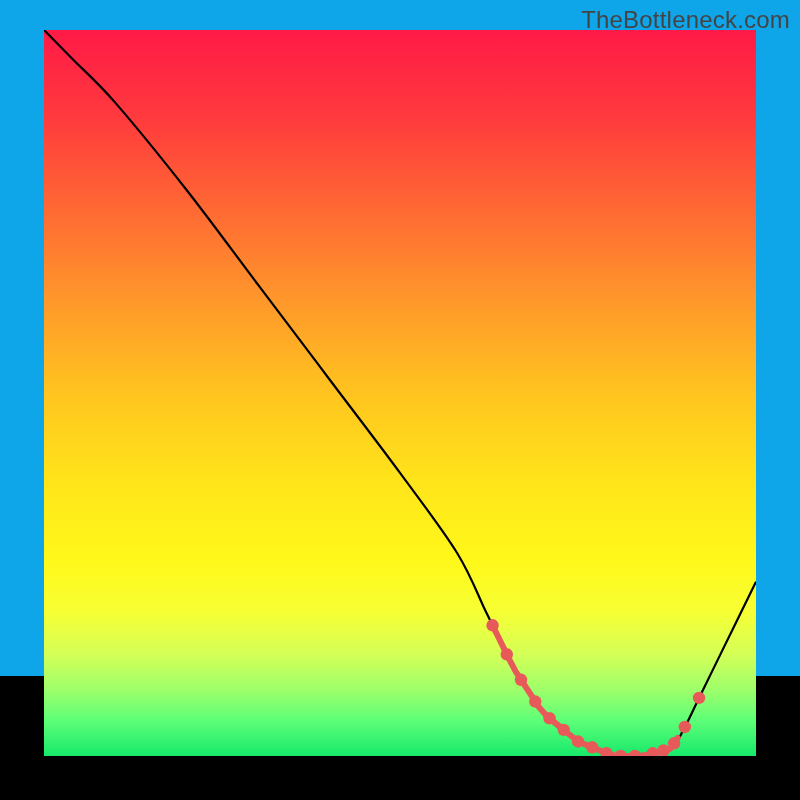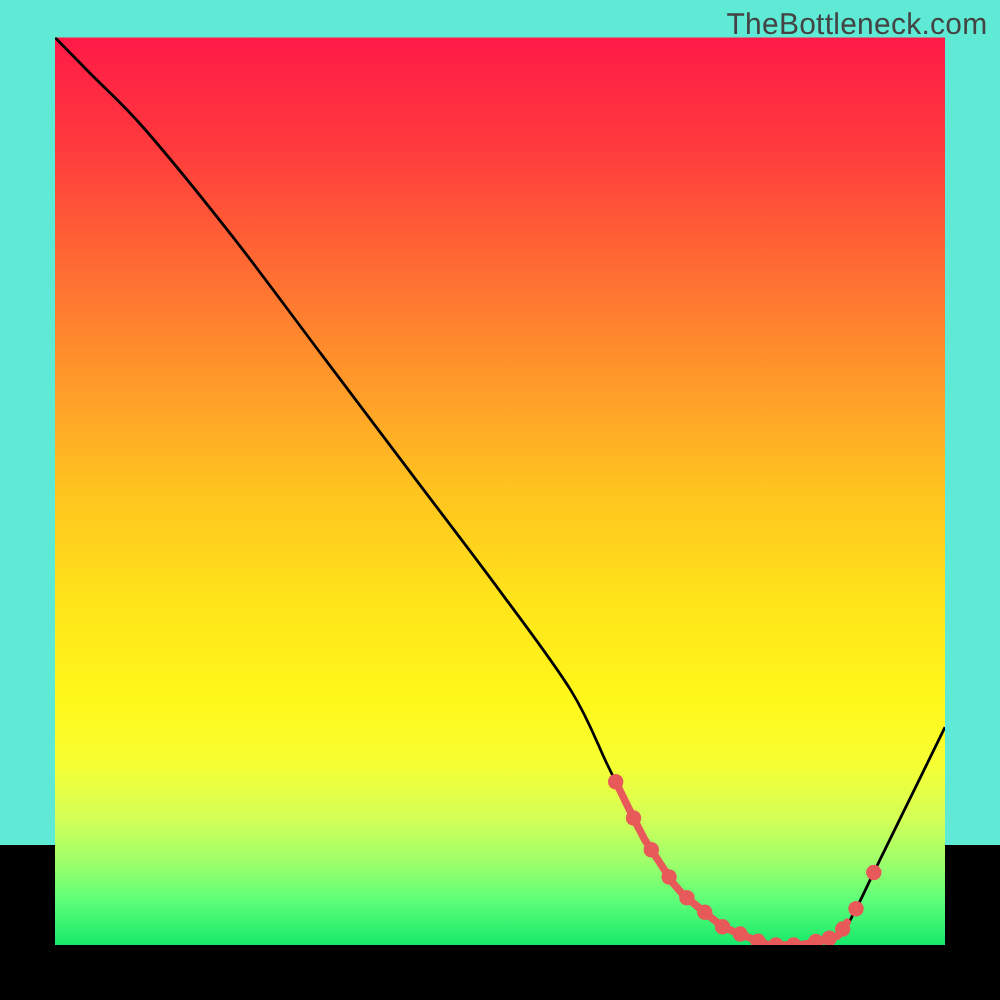--- a/index.html
+++ b/index.html
@@ -8,21 +8,21 @@
     background: #000;
     width: 800px;
     height: 800px;
     overflow: hidden;
     font-family: Arial, Helvetica, sans-serif;
   }
   .frame {
     position: relative;
     width: 800px;
     height: 676px;
-    background: #5eead4;
+    background: #0ea5e9;
   }
   .plot {
     position: absolute;
     
     left: 44px;
     top: 30px;
     width: 712px;   
     height: 726px;  
     background: linear-gradient(
       to bottom,

